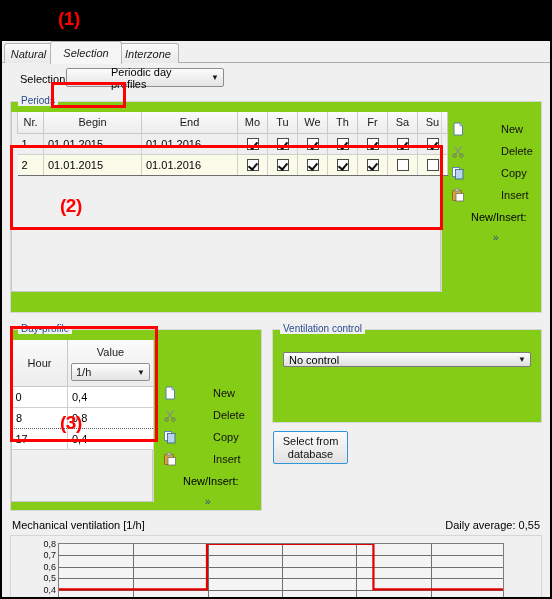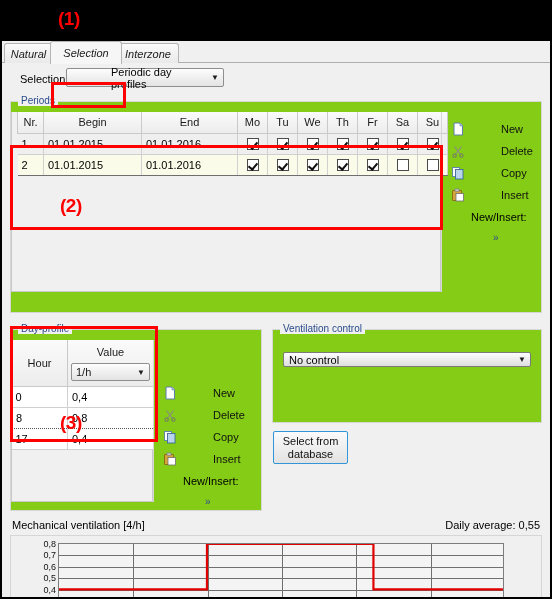--- a/index.html
+++ b/index.html
@@ -478,21 +478,21 @@
     </div>
 
     <div id="select-db-btn">
       <span>
         <span>Select from</span><br>
         <span>database</span>
       </span>
     </div>
 
     <div id="chart-panel">
-      <div id="chart-title">Mechanical ventilation [4/h]</div>
+      <div id="chart-title">Mechanical ventilation [1/h]</div>
       <div id="daily-avg">Daily average: 0,55</div>
       <div id="chart-box">
         <div id="plot">
           <div id="gridlines">
               <div class="gl-h" style="top: 45.6px;"></div>
               <div class="gl-h" style="top: 34.2px;"></div>
               <div class="gl-h" style="top: 22.8px;"></div>
               <div class="gl-h" style="top: 11.4px;"></div>
               <div class="gl-v" style="left: 74.3333px;"></div>
               <div class="gl-v" style="left: 148.667px;"></div>

